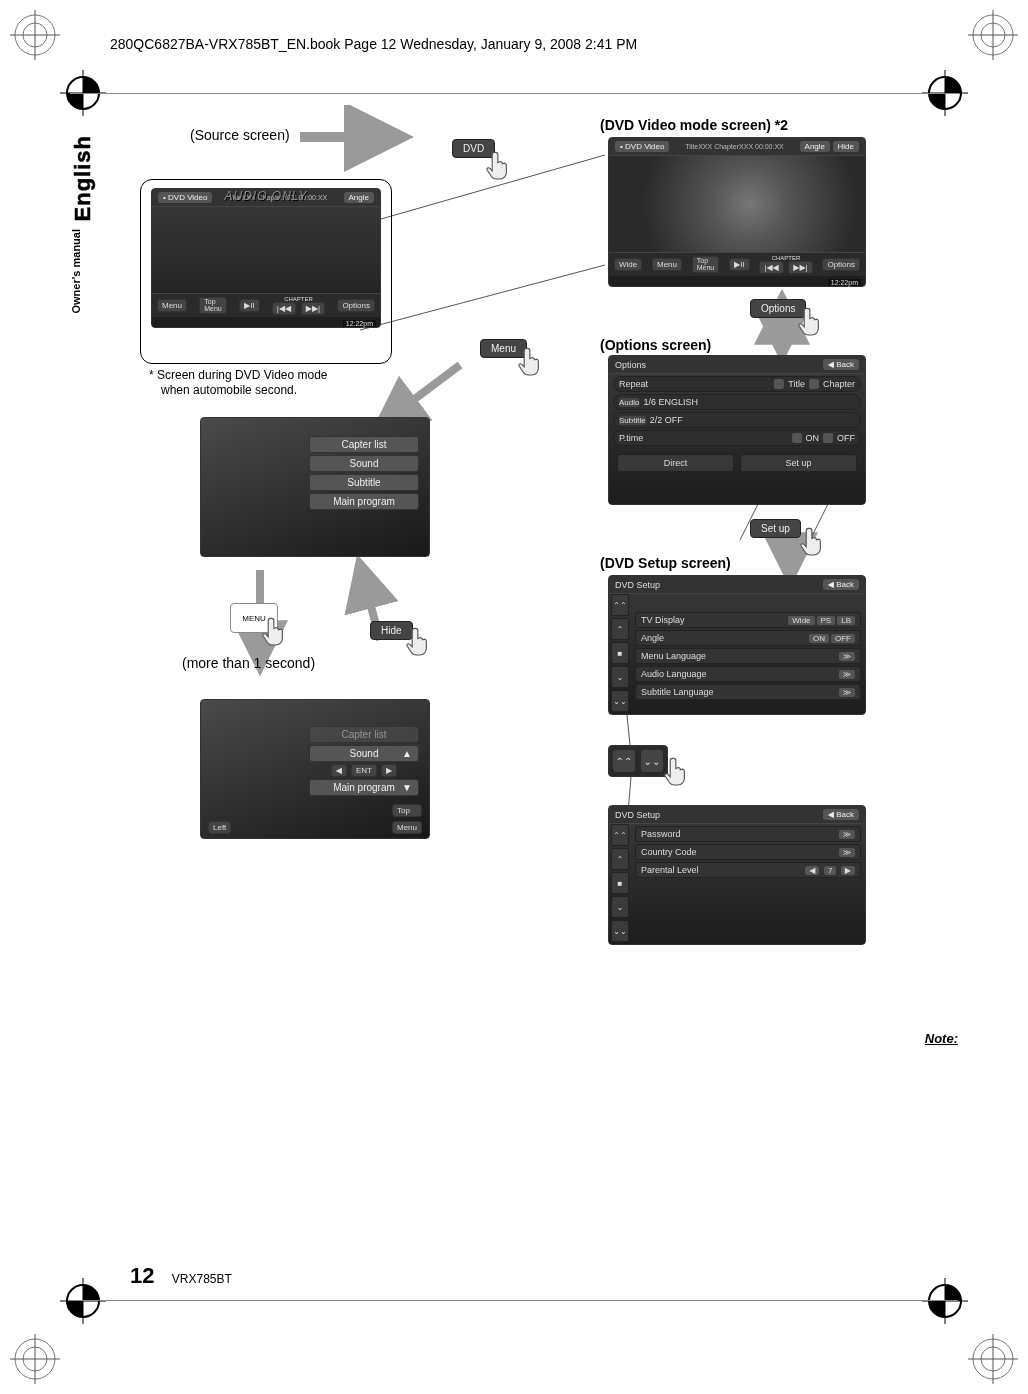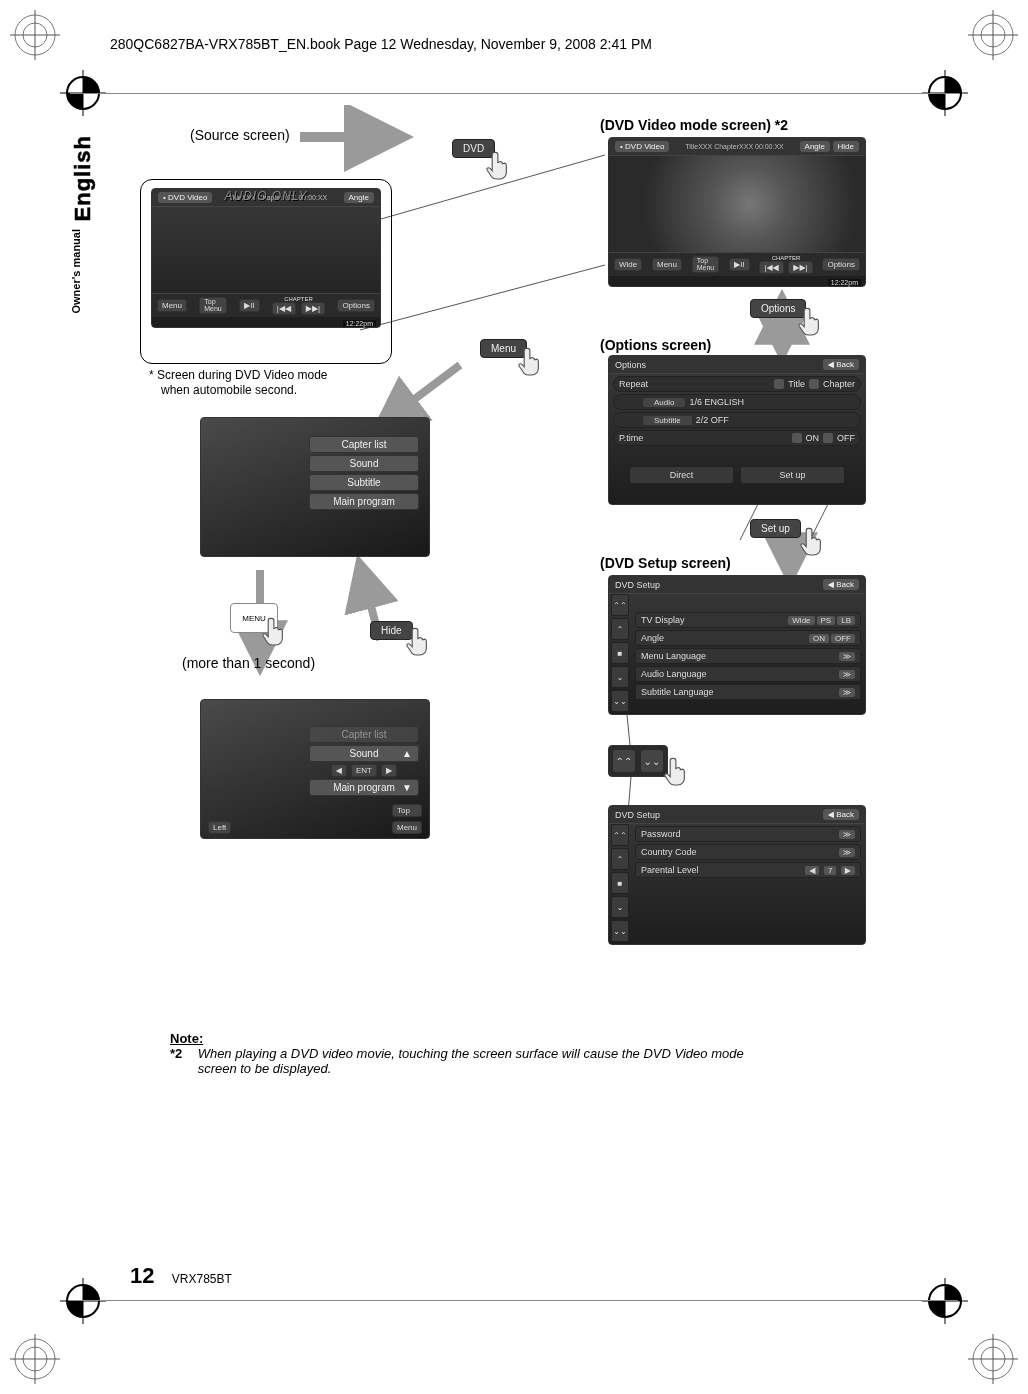--- a/index.html
+++ b/index.html
@@ -150,22 +150,23 @@
     position:absolute; bottom:-34px; left:8px;
     font-size:12px; line-height:1.2;
   }
   
   .note-block {
     margin-left: 100px;
     margin-top: 6px;
     font-size: 13px;
   }
   .note-block .note-lead {
-    font-weight: bold; 
+    font-weight: bold; font-style: italic;
     text-decoration: underline;
+    text-align: right;
   }
   .note-block .note-text {
     font-style: italic;
     display: inline-block;
     vertical-align: top;
     max-width: 550px;
   }
   .note-block .ast {
     font-weight: bold;
     display:inline-block;
@@ -206,24 +207,24 @@
   .mock .titlebar {
     display:flex; justify-content:space-between; align-items:center;
     padding:3px 6px; background:#333; border-bottom:1px solid #444;
     border-radius:4px 4px 0 0;
   }
   .opt-row {
     display:flex; align-items:center; gap:4px;
     background:#2e2e2e; border:1px solid #222; border-radius:8px;
     margin:2px 4px; padding:2px 5px; font-size:9px;
   }
-  .opt-row .cell { background:#444; border-radius:2px; padding:0 11px; font-size:8px;margin-left:24px;}
+  .opt-row .cell { background:#444; border-radius:2px; padding:0 0; font-size:8px;}
   .opt-row .sq   { width:10px; height:10px; background:#555; border-radius:2px; }
   .opt-bottom {
-    display:flex; gap:6px; margin:20px;align-items:flex-end;
+    display:flex; gap:6px; margin:8px;align-items:flex-end;
   }
   .opt-bottom .wide {
     flex:1; text-align:center; background:#383838; border-radius:3px;
     padding:3px 0; font-size:9px; border:1px solid #222;
   }
   
   .float-btn {
     position:absolute; background:#444; color:#eee; border:1px solid #222;
     border-radius:4px; font-size:10px; padding:3px 10px;
   }
@@ -277,21 +278,21 @@
 <svg class="regmark br" width="46" height="46" viewBox="0 0 46 46">
     <circle cx="23" cy="23" r="16" fill="none" stroke="#000" stroke-width="2"></circle>
     <path d="M23 7 A16 16 0 0 1 39 23 L23 23 Z M23 39 A16 16 0 0 1 7 23 L23 23 Z" fill="#000"></path>
     <line x1="23" y1="0" x2="23" y2="46" stroke="#000"></line>
     <line x1="0" y1="23" x2="46" y2="23" stroke="#000"></line>
   </svg>
 
 <div class="trim-line-h top"></div>
 <div class="trim-line-h bottom"></div>
 
-<div class="book-meta">280QC6827BA-VRX785BT_EN.book  Page 12  Wednesday, November 9, 2008  2:41 PM</div>
+<div class="book-meta">280QC6827BA-VRX785BT_EN.book  Page 12  Wednesday, January 9, 2008  2:41 PM</div>
 
 <div class="page">
 
   <div class="side-tab">
     <span class="lang">English</span>
     <span class="owner">Owner's manual</span>
   </div>
 
 
   <div class="diagram">
@@ -571,24 +572,20 @@
             <span class="tag">▶</span>
           </span>
         </div>
       </div>
     </div>
 
   </div>
 
   <div class="note-block">
     <div class="note-lead">Note:</div>
-    <div>
-      <span class="ast">*2</span>
-      <span class="note-text">When playing a DVD video movie, touching the screen surface will cause the DVD Video mode screen to be displayed.</span>
-    </div>
   </div>
 
   <div class="pgfoot">
     <span class="pn">12</span>
     <span>VRX785BT</span>
   </div>
 
 </div>
 
 </body></html>

